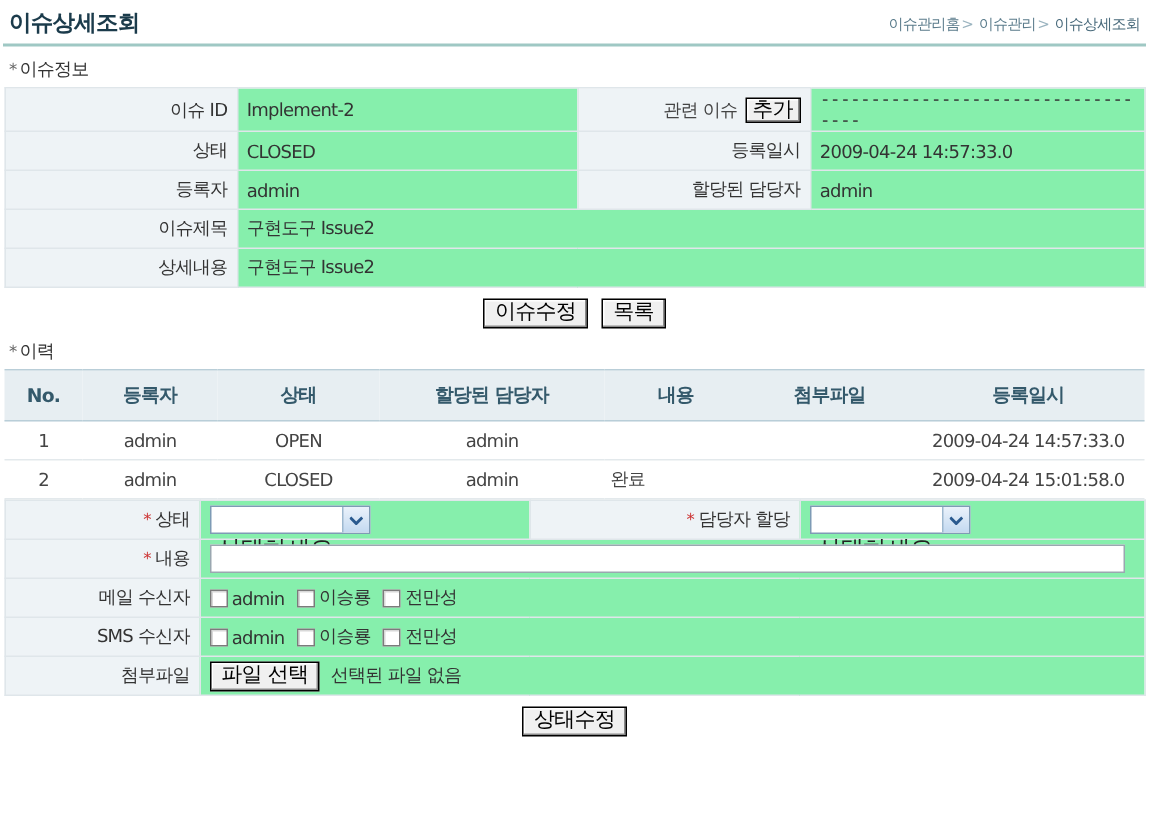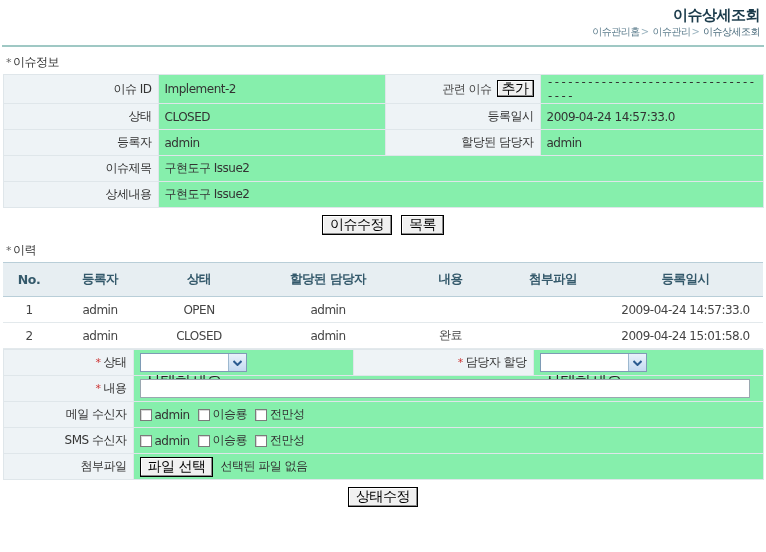--- a/index.html
+++ b/index.html
@@ -23,21 +23,20 @@
     padding: 0 2px;
   }
 
   
   .header {
     display: flex;
     align-items: flex-end;
     justify-content: space-between;
     padding: 6px 4px 4px 4px;
     border-bottom: 2px solid #9fc8c4;
-    flex-direction: column;
   }
   .page-title {
     font-size: 15px;
     font-weight: bold;
     color: #1b3b4b;
     letter-spacing: -0.5px;
   }
   .breadcrumb {
     font-size: 10px;
     color: #5b7c8c;
@@ -157,21 +156,21 @@
   table.hist td {
     height: 25px;
     border-bottom: 1px solid #e3e9ec;
     text-align: center;
     font-size: 12px;
     color: #444444;
     letter-spacing: -0.5px;
     padding: 0 4px;
     background: #ffffff;
   }
-  table.hist td.left { text-align: center; }
+  table.hist td.left { text-align: left; }
   .hist .h-no { width: 52px; }
   .hist .h-writer { width: 90px; }
   .hist .h-state { width: 108px; }
   .hist .h-assignee { width: 150px; }
   .hist .h-content { width: 95px; }
   .hist .h-file { width: 110px; }
   .hist .h-date { width: 155px; }
 
   
   .chg-table .c1 { width: 130px; }

